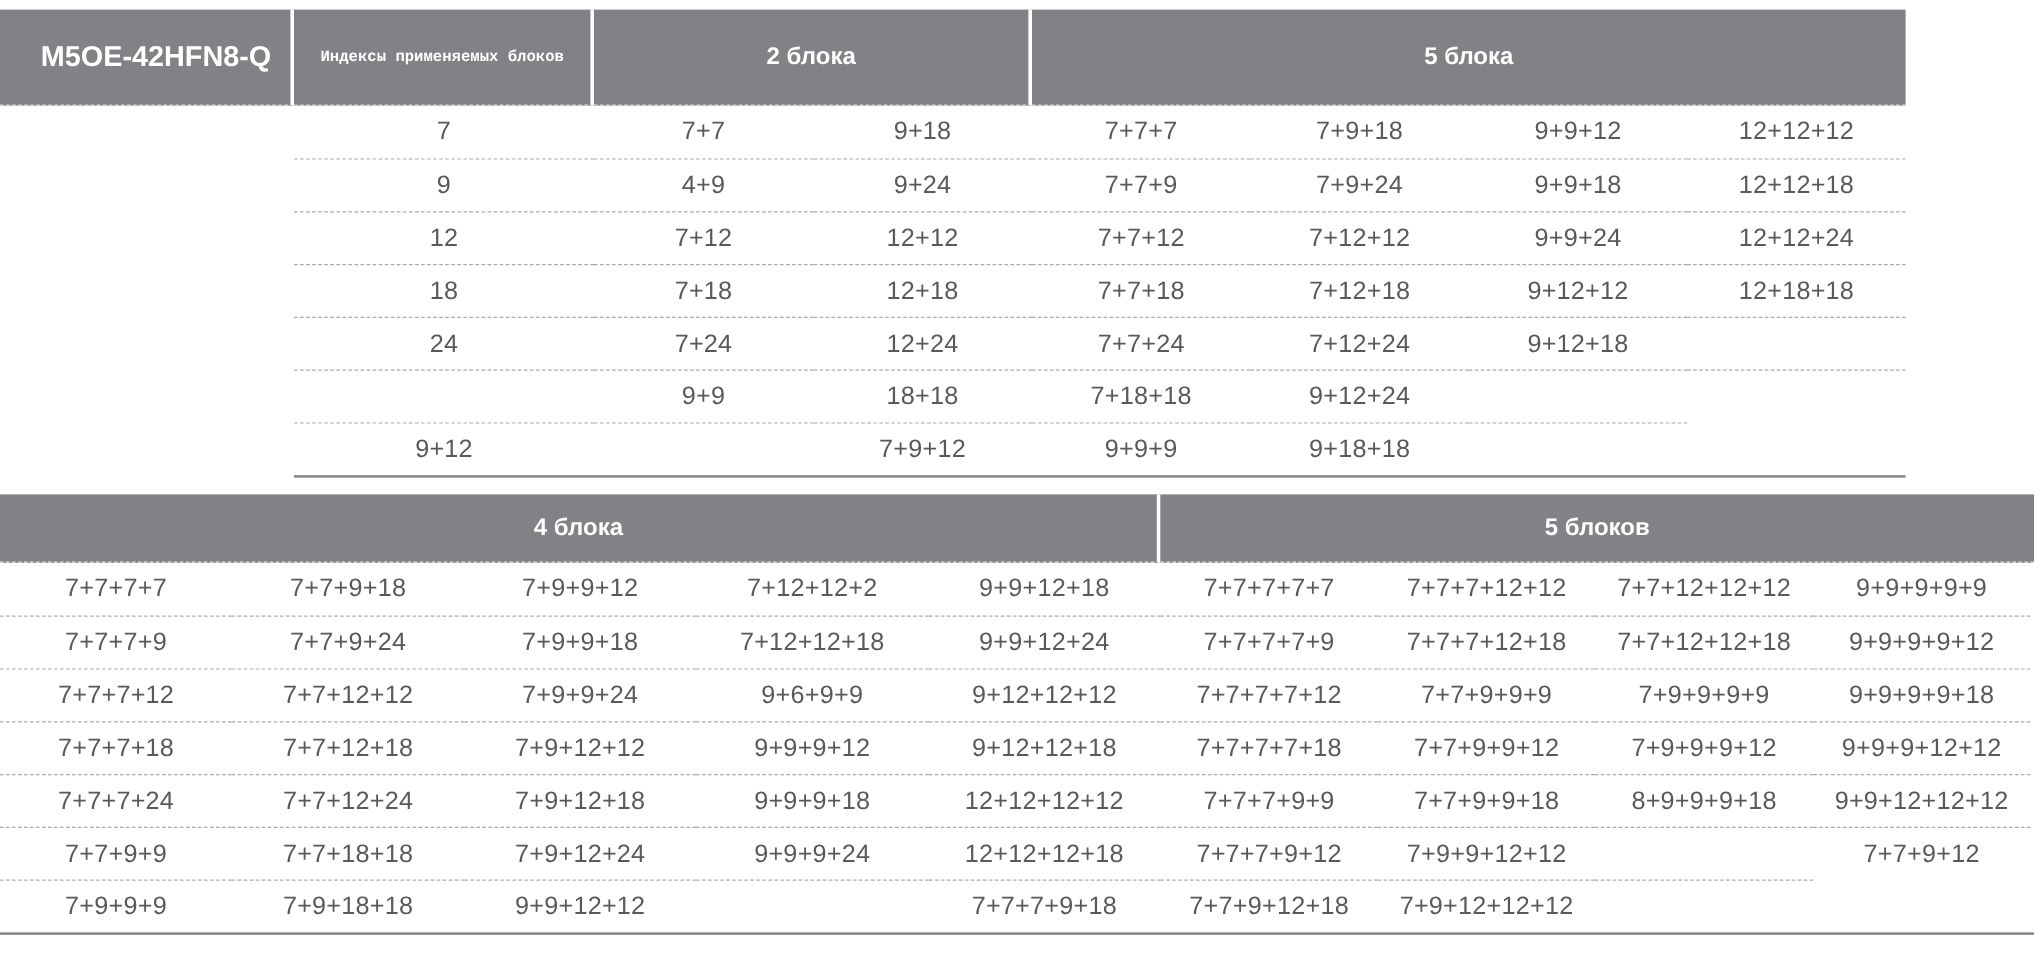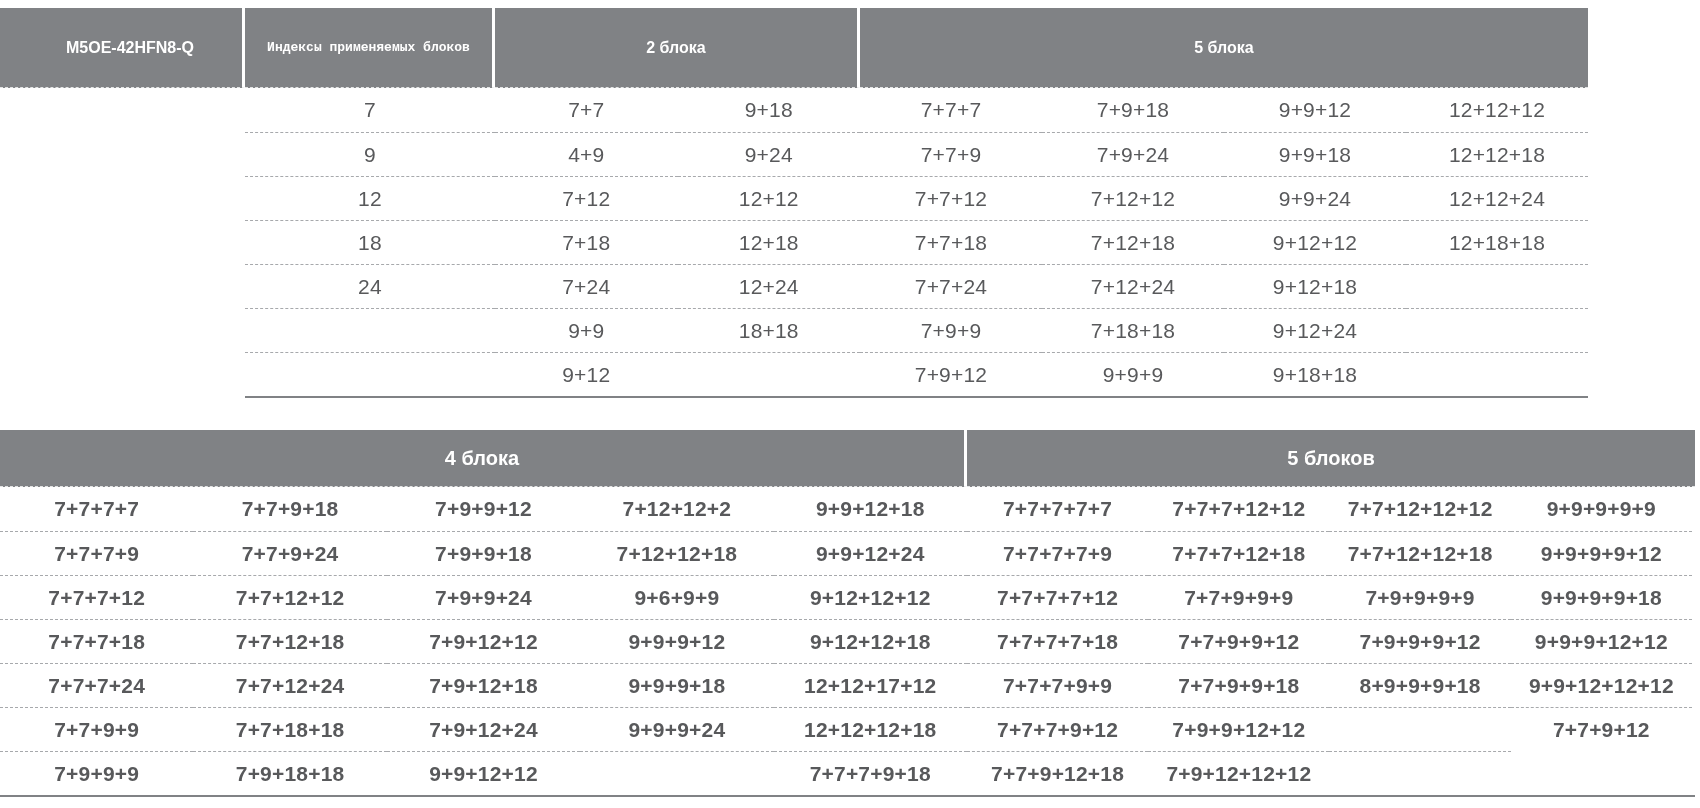--- a/index.html
+++ b/index.html
@@ -43,43 +43,42 @@
   }
   .cell.sep { border-top: 1px dashed #a7a9ac; }
 
   
   .top-table { position: absolute; left: 0; top: 8px; width: 1588px; }
   .top-header {
     display: grid;
     grid-template-columns: 245px 250px 365px 728px;
     height: 80px;
   }
-  .top-header .model-cell { font-size: 16px; padding-left: 18px; }
+  .top-header .model-cell { font-size: 24px; padding-left: 18px; }
   .top-header .index-cell { font-size: 13px; line-height: 1.18; padding: 0 18px; font-family: Liberation Mono, monospace; }
-  .top-header .group-cell { font-size: 16px; }
+  .top-header .group-cell { font-size: 20px; }
   .top-body {
     margin-left: 245px;
     display: grid;
     grid-template-columns: 250px 182.5px 182.5px 182px 182px 182px 182px;
     border-bottom: 2px solid #808285;
   }
 
   
-  .bottom-table { position: absolute; left: 0; top: 430px; width: 1695px; }
+  .bottom-table { position: absolute; left: 0; top: 412px; width: 1695px; }
   .bottom-header {
     display: grid;
     grid-template-columns: 967px 728px;
     height: 57px;
   }
   .bottom-header .group-cell { font-size: 20px; }
   .bottom-body {
     display: grid;
     grid-template-columns: repeat(5, 193.4px) repeat(4, 181.25px);
     border-bottom: 2px solid #808285;
-    font-weight: bold;
   }
 </style>
 </head>
 <body>
 
 <div class="page">
 
   <div class="top-table">
     <div class="top-header">
       <div class="hdr-cell model-cell hdr-divider">M5OE-42HFN8-Q</div>
@@ -119,21 +118,20 @@
         <div class="cell sep">24</div>
         <div class="cell sep">7+24</div>
         <div class="cell sep">12+24</div>
         <div class="cell sep">7+7+24</div>
         <div class="cell sep">7+12+24</div>
         <div class="cell sep">9+12+18</div>
         <div class="cell sep"></div>
         <div class="cell sep"></div>
         <div class="cell sep">9+9</div>
         <div class="cell sep">18+18</div>
-        <div class="cell sep">7+9+9</div>
         <div class="cell sep">7+18+18</div>
         <div class="cell sep">9+12+24</div>
         <div class="cell sep"></div>
         <div class="cell sep"></div>
         <div class="cell sep">9+12</div>
         <div class="cell sep"></div>
         <div class="cell sep">7+9+12</div>
         <div class="cell sep">9+9+9</div>
         <div class="cell sep">9+18+18</div>
         <div class="cell sep"></div>
@@ -179,21 +177,21 @@
         <div class="cell sep">9+9+9+12</div>
         <div class="cell sep">9+12+12+18</div>
         <div class="cell sep">7+7+7+7+18</div>
         <div class="cell sep">7+7+9+9+12</div>
         <div class="cell sep">7+9+9+9+12</div>
         <div class="cell sep">9+9+9+12+12</div>
         <div class="cell sep">7+7+7+24</div>
         <div class="cell sep">7+7+12+24</div>
         <div class="cell sep">7+9+12+18</div>
         <div class="cell sep">9+9+9+18</div>
-        <div class="cell sep">12+12+17+12</div>
+        <div class="cell sep">12+12+12+12</div>
         <div class="cell sep">7+7+7+9+9</div>
         <div class="cell sep">7+7+9+9+18</div>
         <div class="cell sep">8+9+9+9+18</div>
         <div class="cell sep">9+9+12+12+12</div>
         <div class="cell sep">7+7+9+9</div>
         <div class="cell sep">7+7+18+18</div>
         <div class="cell sep">7+9+12+24</div>
         <div class="cell sep">9+9+9+24</div>
         <div class="cell sep">12+12+12+18</div>
         <div class="cell sep">7+7+7+9+12</div>

